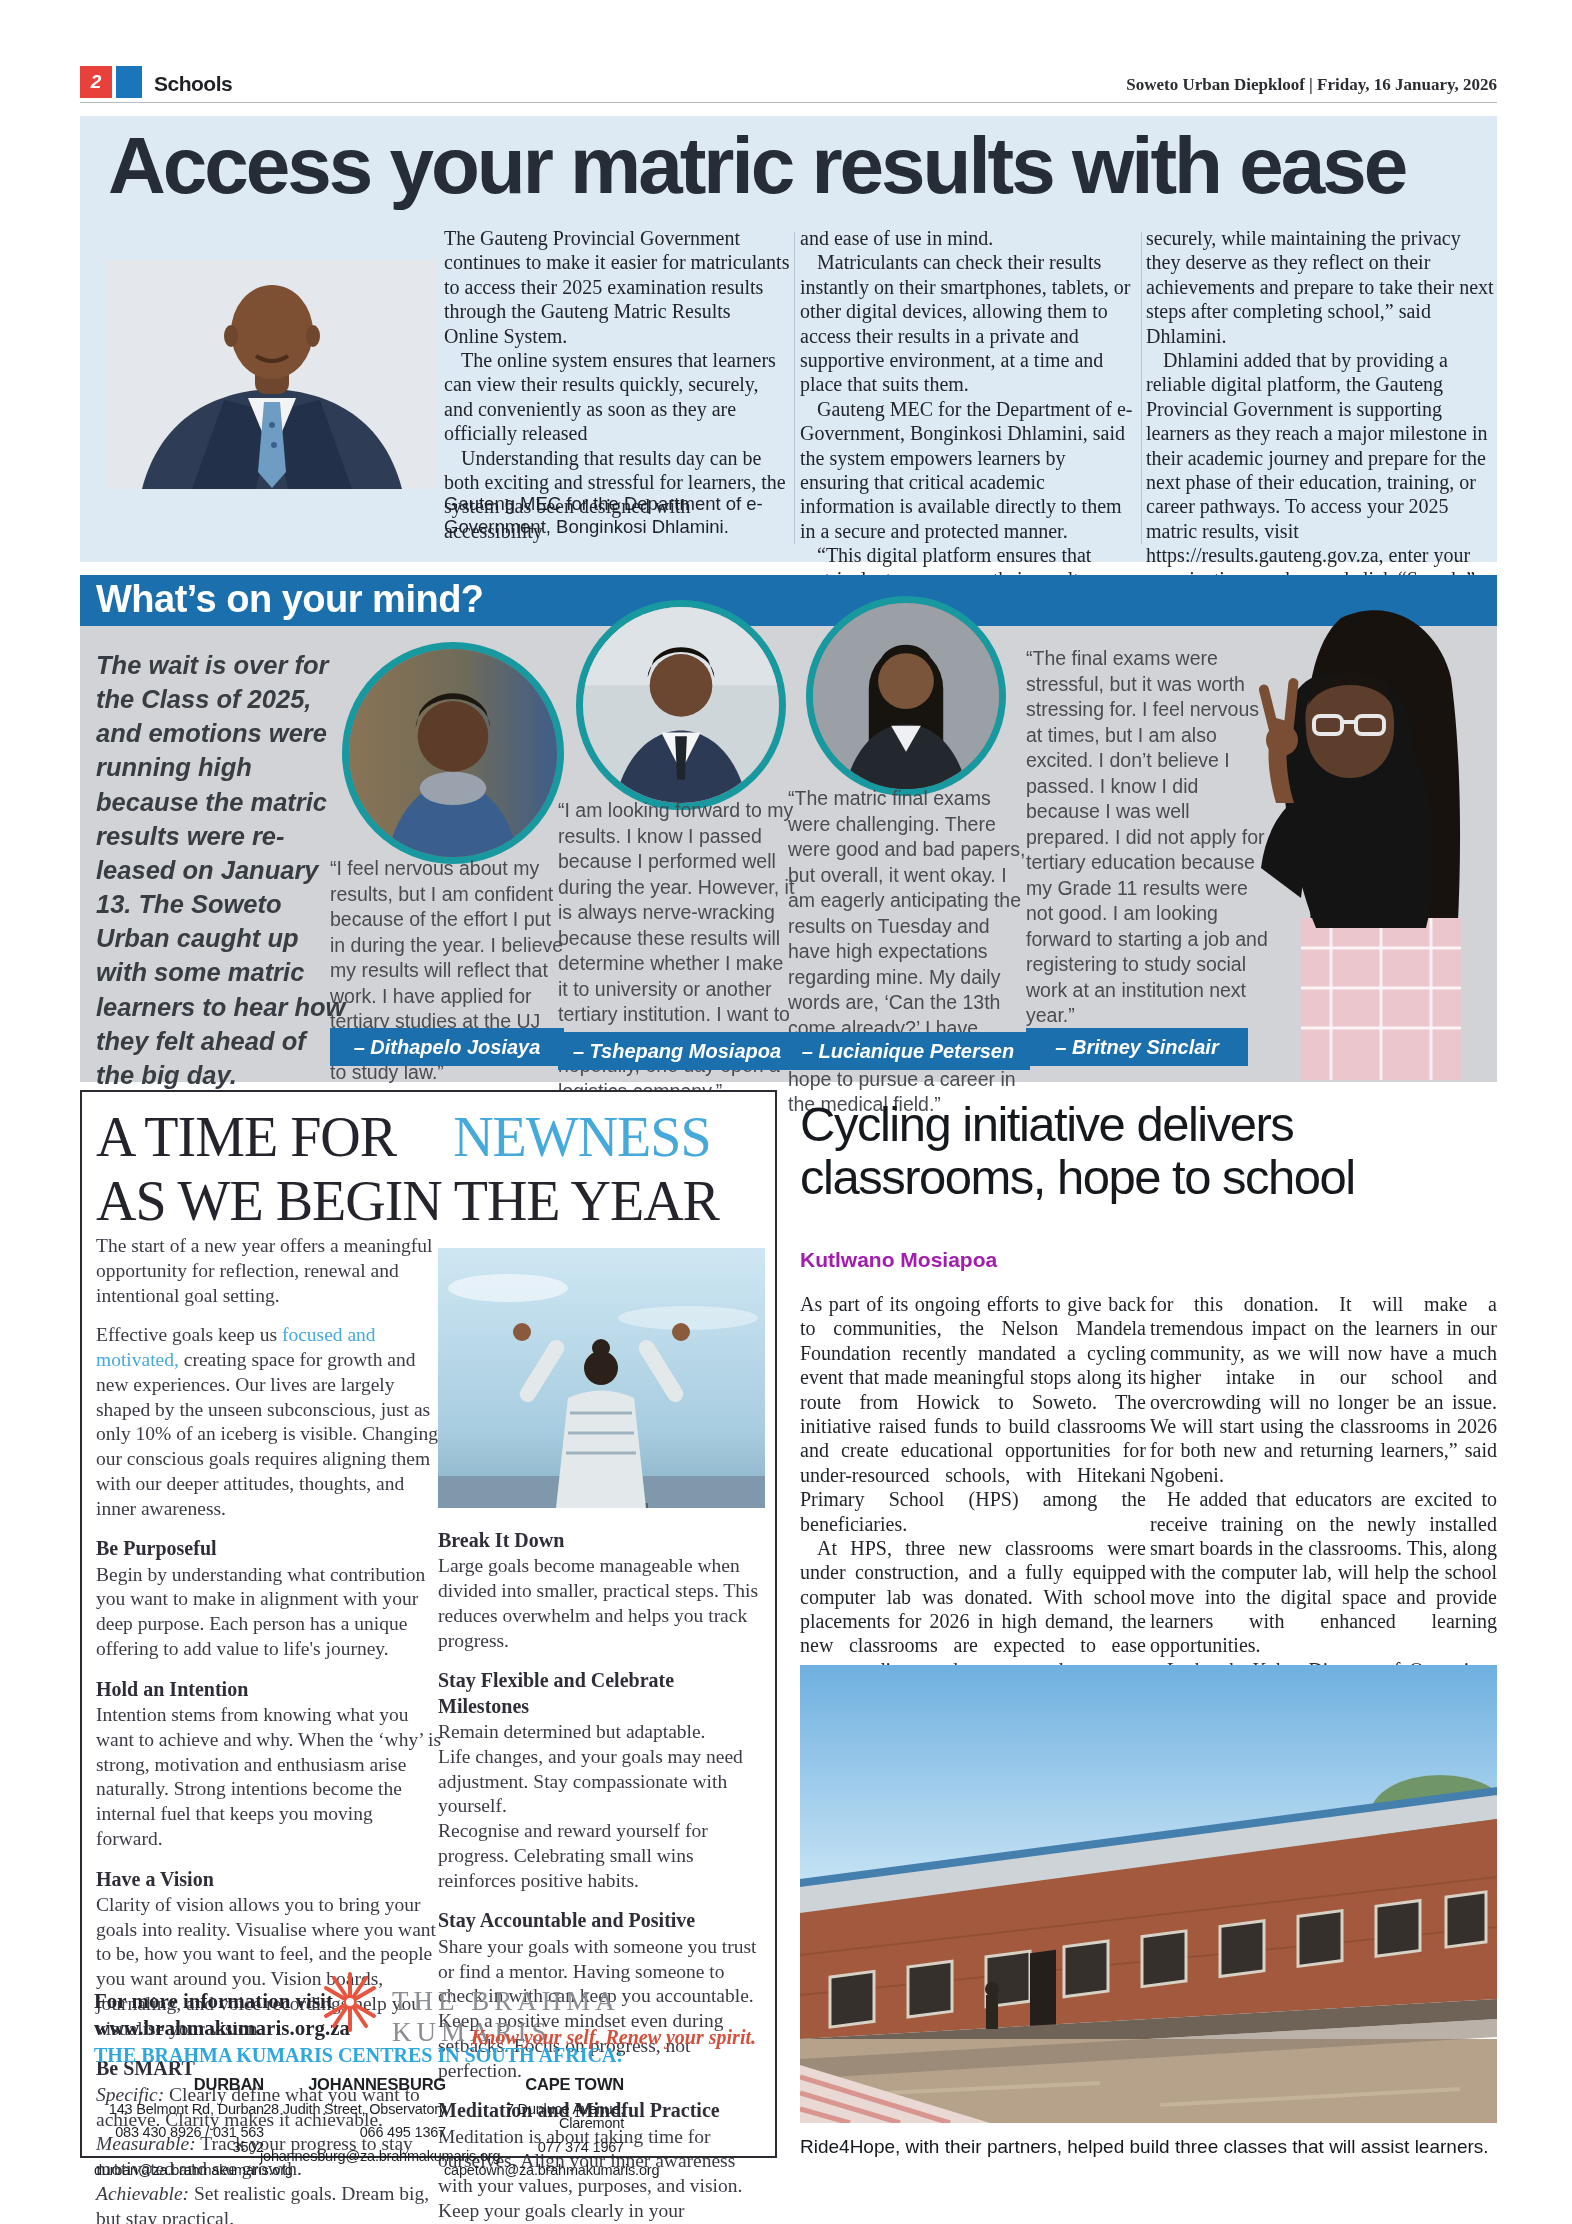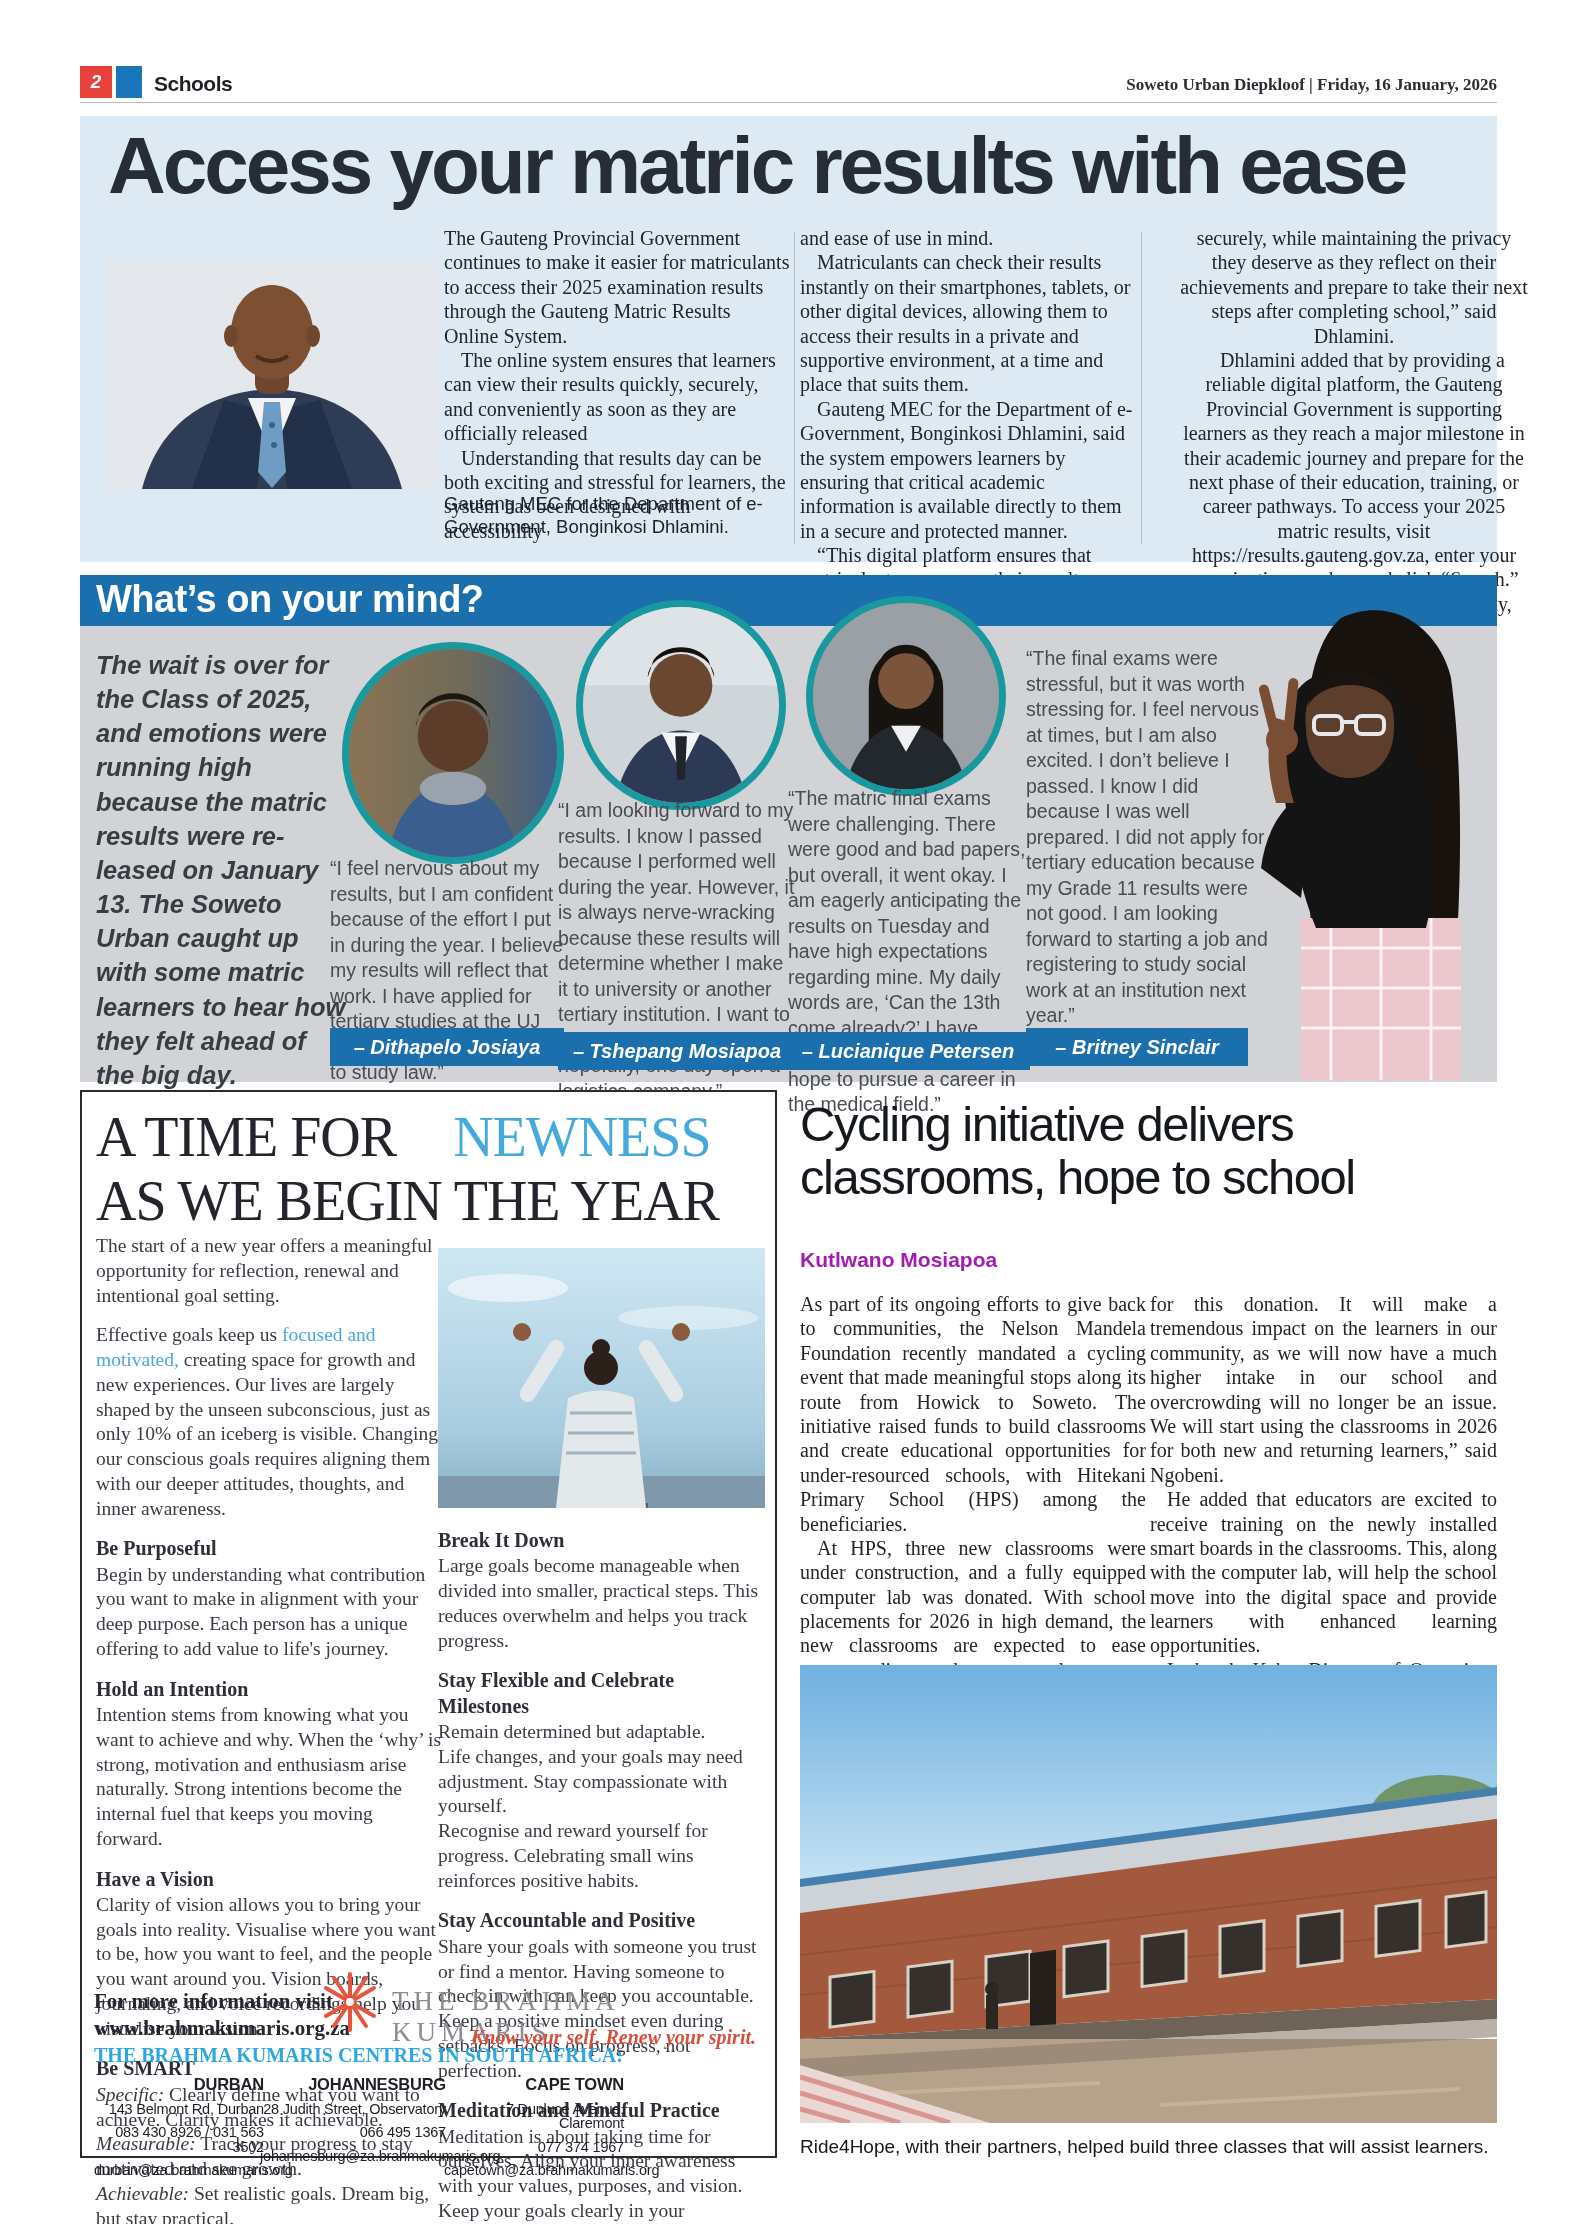--- a/index.html
+++ b/index.html
@@ -18,21 +18,21 @@
   
   #matric-bg{left:80px;top:116px;width:1417px;height:446px;background:#dde9f3;}
   #matric-headline{left:108px;top:126px;width:1360px;font-size:80px;font-weight:bold;
     color:#272d36;letter-spacing:-3px;line-height:1.0;}
   #mec-photo{left:106px;top:260px;width:332px;height:229px;}
   .news-col{font-family:"Liberation Serif",serif;font-size:20px;line-height:1.22;color:#22252a;}
   .news-col p{margin:0;}
   .news-col p.ind{text-indent:17px;}
   #mcol1{left:444px;top:226px;width:346px;}
   #mcol2{left:800px;top:226px;width:334px;}
-  #mcol3{left:1180px;top:226px;width:348px;text-align:center;}
+  #mcol3{left:1146px;top:226px;width:348px;}
   .colrule{width:1px;background:#b4c3d2;top:232px;height:312px;}
   #mrule1{left:794px;} #mrule2{left:1141px;}
   #mec-caption{left:444px;top:492px;width:346px;font-size:18.5px;line-height:1.25;color:#1d2127;}
 
   
   #mind-bar{left:80px;top:575px;width:1417px;height:51px;background:#1c6fad;}
   #mind-title{left:96px;top:578px;font-size:38px;font-weight:bold;color:#ffffff;letter-spacing:-.5px;}
   #mind-panel{left:80px;top:626px;width:1417px;height:456px;background:#d2d3d6;}
   #mind-intro{left:96px;top:648px;width:252px;font-size:25.5px;font-weight:bold;font-style:italic;
     color:#383d44;line-height:1.34;}

